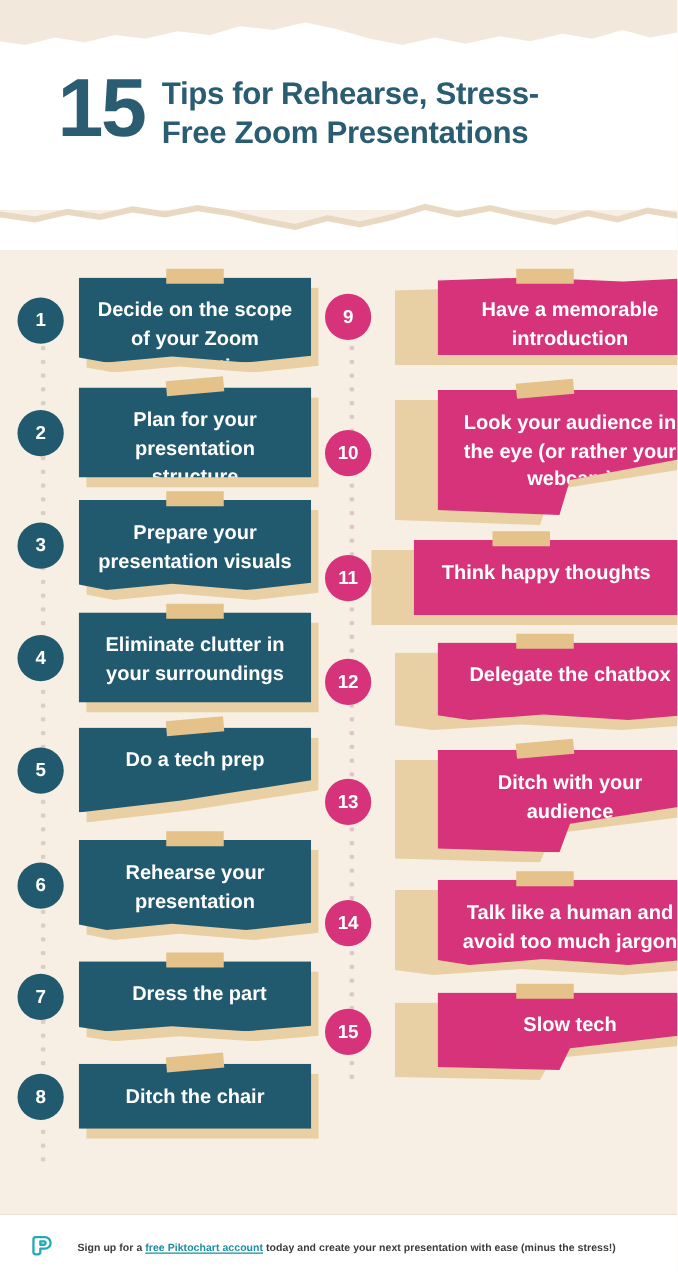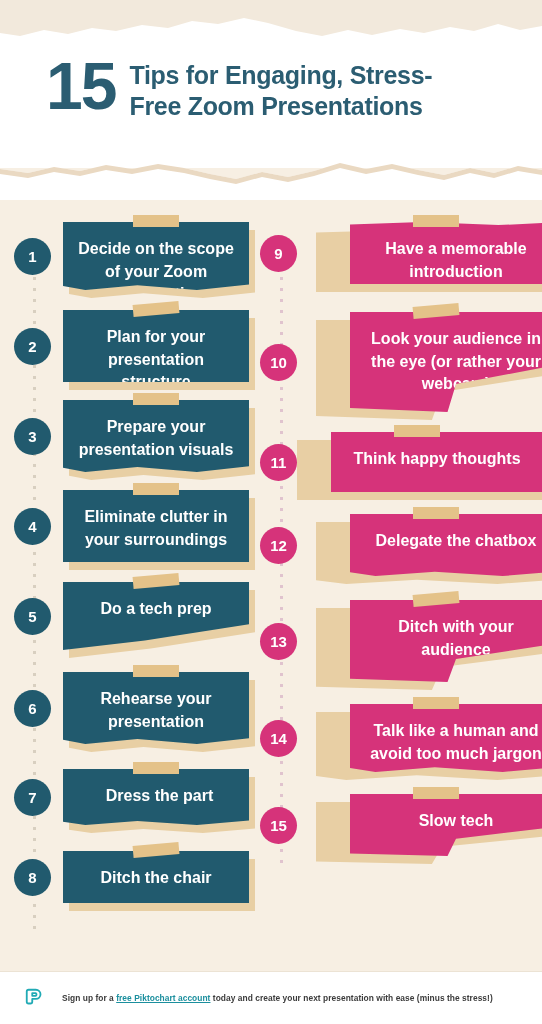--- a/index.html
+++ b/index.html
@@ -228,21 +228,21 @@
                L262,12 L288,17 L314,11 L340,3 L366,9 L392,4 L418,10 L444,15 L470,8
                L494,13 L518,6 L542,10 V15 L518,11 L494,18 L470,13 L444,20 L418,15
                L392,9 L366,14 L340,8 L314,16 L288,22 L262,17 L236,24 L210,19 L184,13
                L158,9 L132,14 L106,10 L80,16 L54,12 L28,18 L0,14 Z" fill="#ead9c2"></path>
     </svg>
   </div>
 
   <div class="title-wrap">
     <div class="big-number">15</div>
     <div class="title-lines">
-      <div>Tips for Engaging, Stress-</div>
+      <div>Tips for Rehearse, Stress-</div>
       <div>Free Zoom Presentations</div>
     </div>
   </div>
 
   <div class="body-bg"></div>
 
   <div class="dots dots-left"></div>
   <div class="dots dots-right"></div>
 
   <div class="col col-left" id="col-left">

